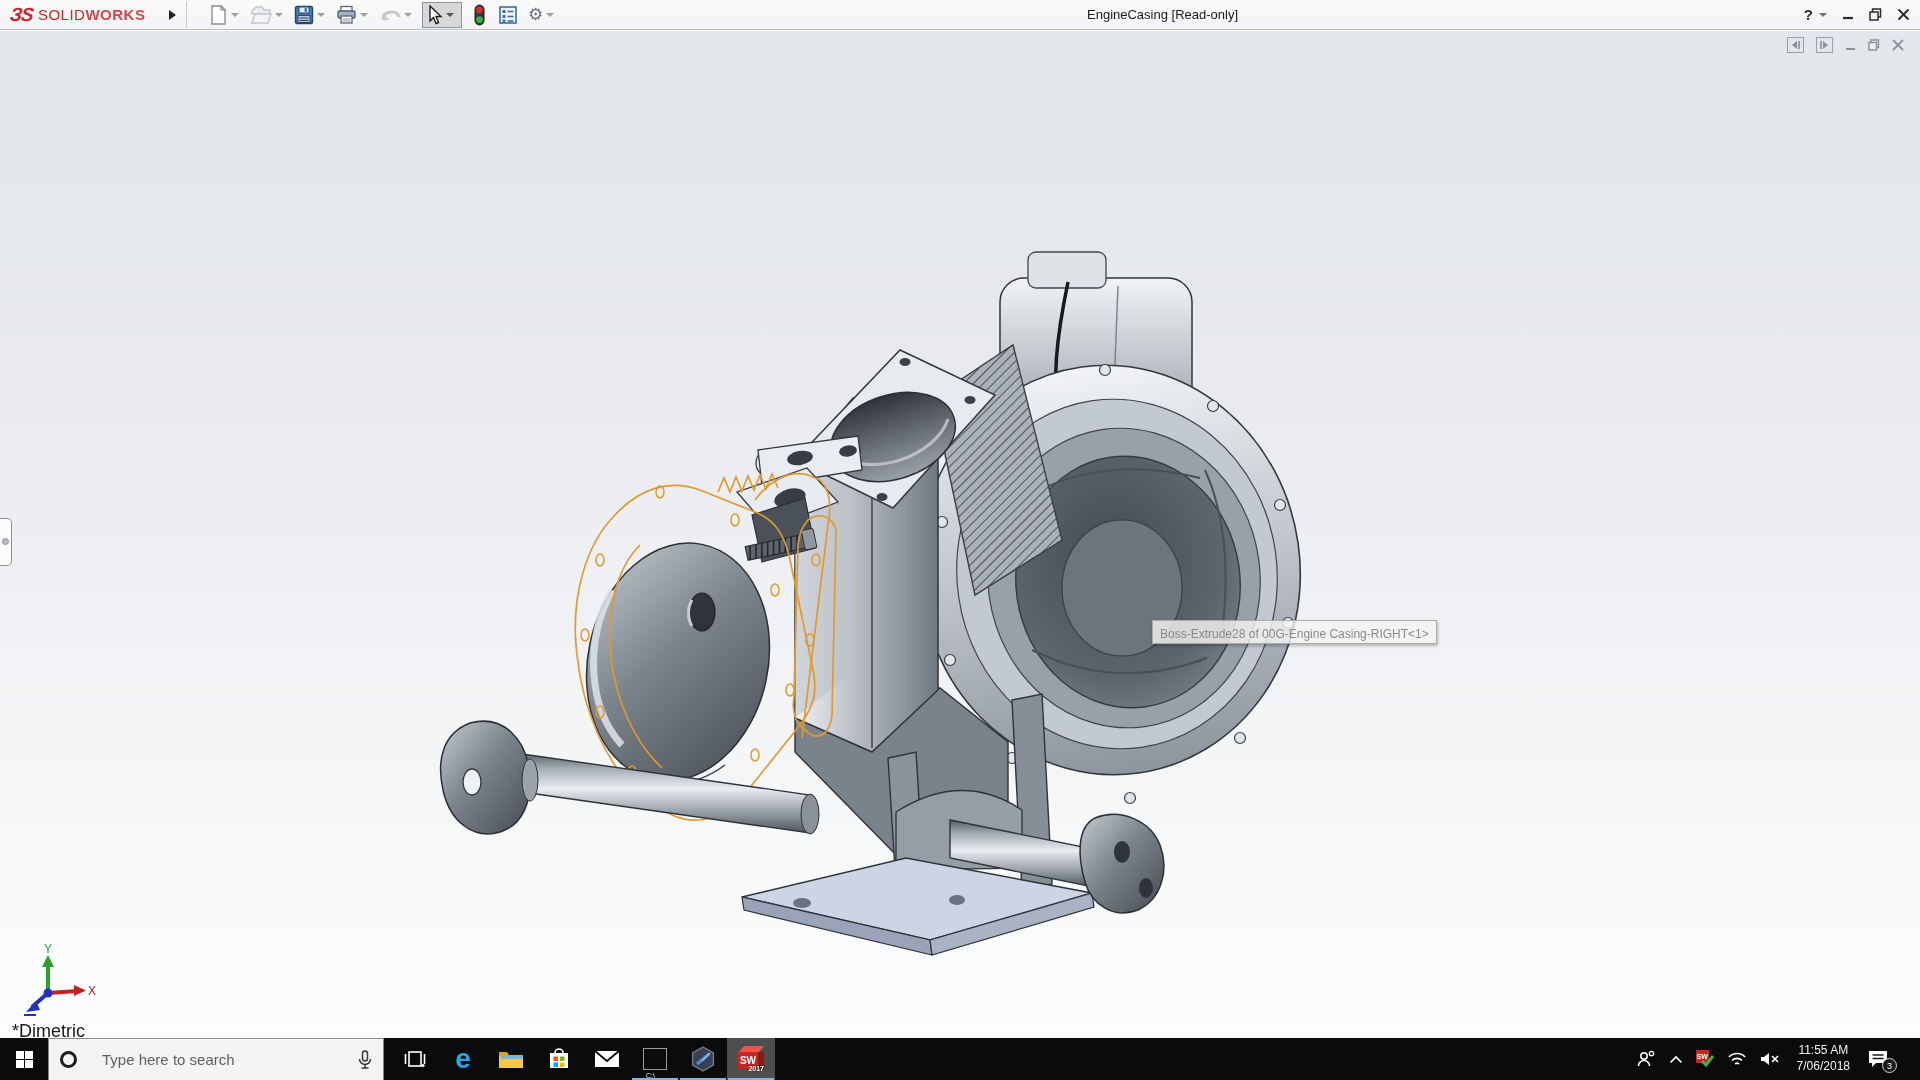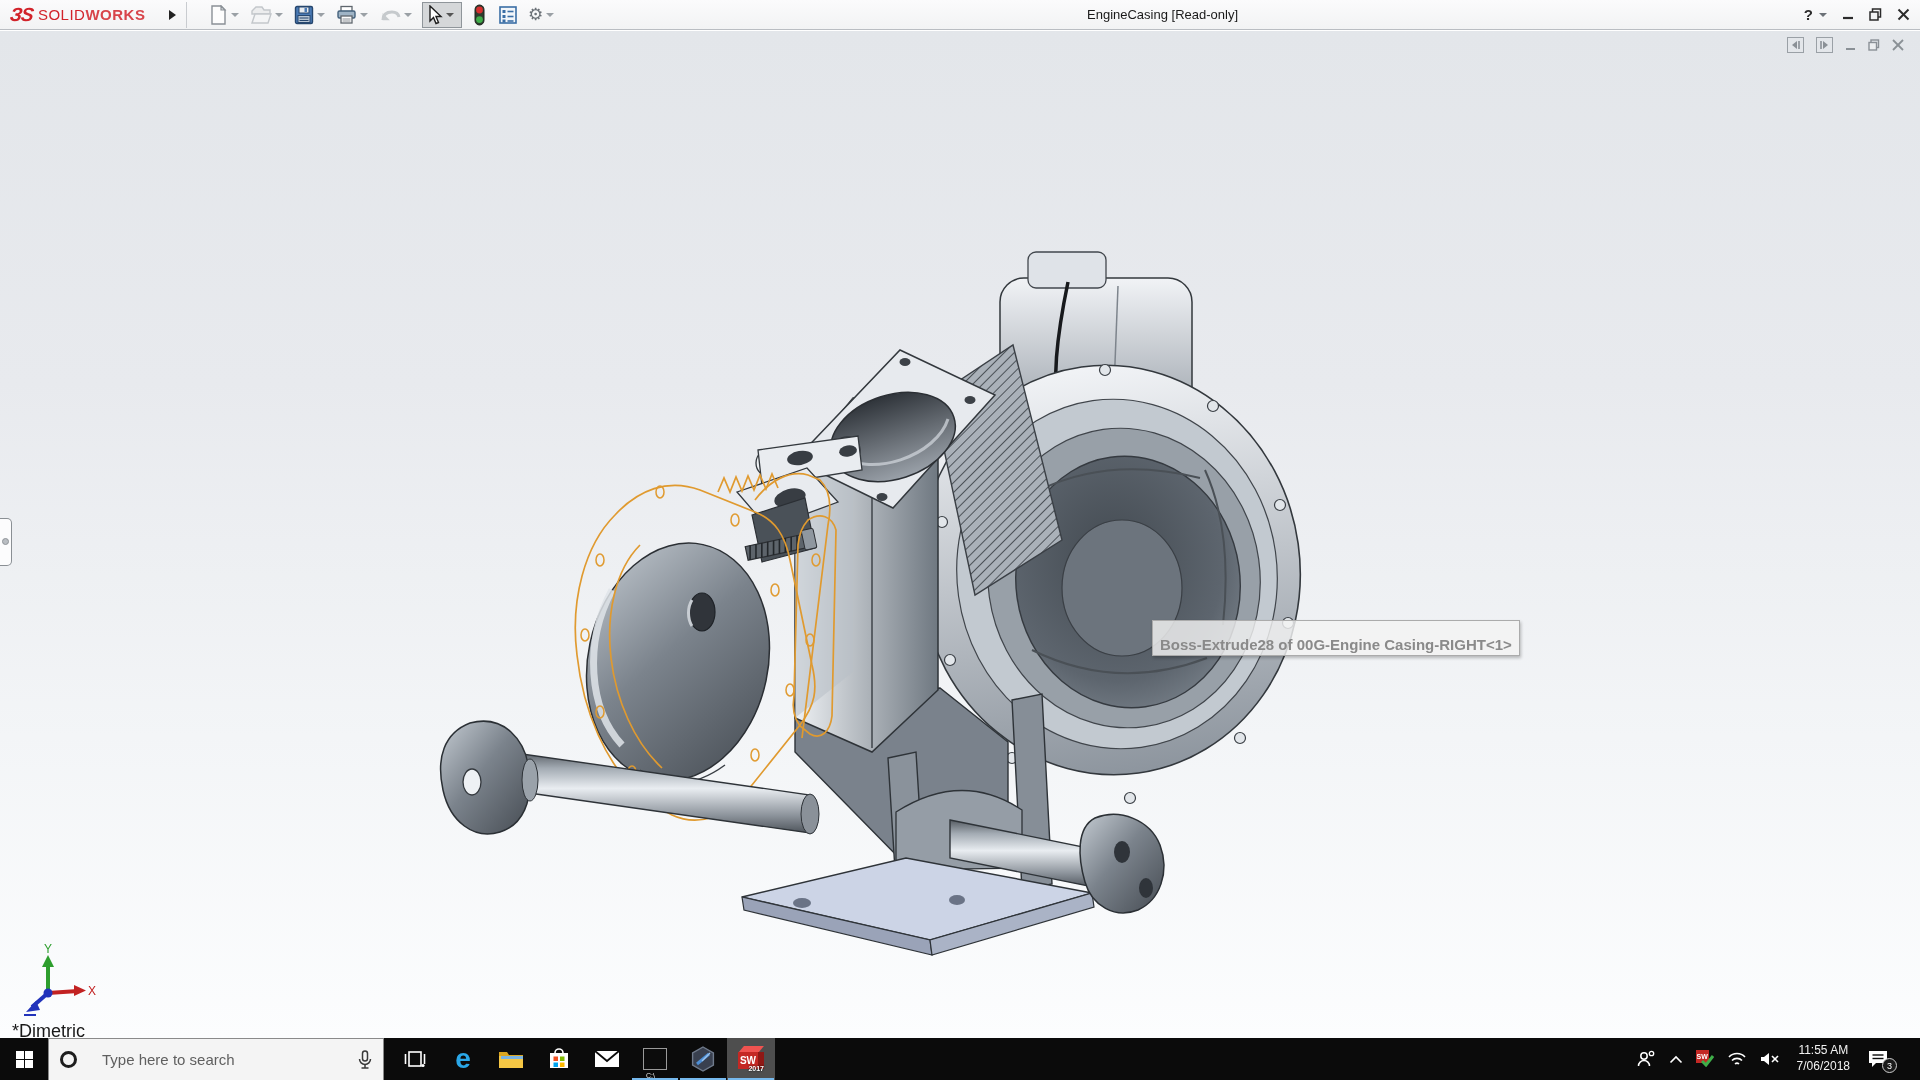--- a/index.html
+++ b/index.html
@@ -30,22 +30,22 @@
 
   
   #viewport { position:absolute; left:0; top:31px; width:1920px; height:1007px;
     background:linear-gradient(180deg,#e3e6ea 0%,#e8eaee 35%,#f3f5f7 70%,#fcfdfe 100%); }
   #doc-controls { position:absolute; top:6px; right:16px; display:flex; align-items:center; gap:12px; }
   .doc-box { width:17px; height:16px; border:1px solid #9aa0a6; display:flex; align-items:center; justify-content:center; }
   #model-svg { position:absolute; left:0; top:0; width:1920px; height:1007px; }
   #left-tab { position:absolute; left:0; top:487px; width:12px; height:48px; background:#fcfcfd;
     border:1px solid #8a8f94; border-left:none; border-radius:0 5px 5px 0; }
   #left-tab .dot { position:absolute; left:2px; top:19px; width:7px; height:7px; border-radius:50%; background:#b9bdc2; border:1px solid #8f9499; }
-  #tooltip { position:absolute; left:1152px; top:589px; padding:15px 7px 2px; font-size:15px; color:#8a8a8a;
-    background:rgba(243,243,243,0.82); border:1px solid #ababab; box-shadow:1px 2px 3px rgba(0,0,0,0.25); white-space:nowrap;font-weight:bold; }
+  #tooltip { position:absolute; left:1152px; top:589px; padding:6px 7px 2px; font-size:12px; color:#8a8a8a;
+    background:rgba(243,243,243,0.82); border:1px solid #ababab; box-shadow:1px 2px 3px rgba(0,0,0,0.25); white-space:nowrap; }
   #triad { position:absolute; left:16px; top:910px; }
   #view-name { position:absolute; left:12px; top:990px; font-size:18px; font-weight:500; color:#191919; }
 
   
   #taskbar { position:absolute; left:0; top:1038px; width:1920px; height:42px; background:#0b0b0b; display:flex; align-items:stretch; }
   #start-btn { width:48px; display:flex; align-items:center; justify-content:center; }
   #search-box { width:336px; background:#f4f4f4; border:1px solid #8a8a8a; border-bottom:none; display:flex; align-items:center; padding:0 11px; gap:25px; }
   #search-ring { width:17px; height:17px; border-radius:50%; border:3px solid #1d1d1d; flex:0 0 auto; }
   #search-input { border:none; outline:none; background:transparent; flex:1 1 auto; font-size:15px; color:#4a4a4a; font-family:"Liberation Sans",sans-serif; }
   #search-input::placeholder { color:#5f5f5f; opacity:1; }

